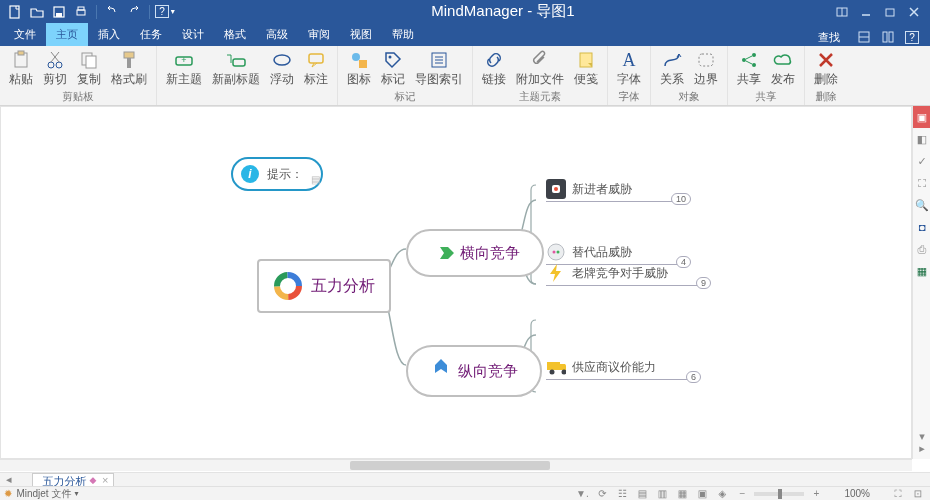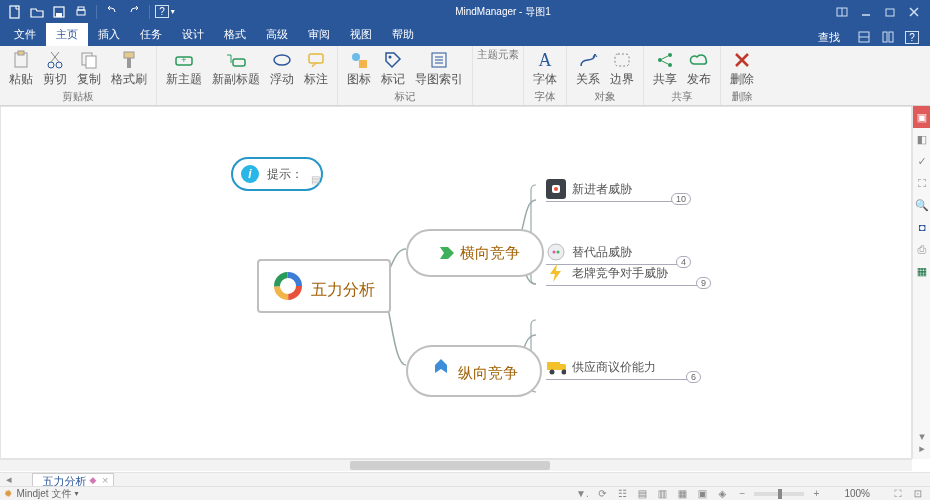--- a/index.html
+++ b/index.html
@@ -1,47 +1,47 @@
 <!DOCTYPE html>
 <html><head>
 <meta charset="utf-8">
 <style>
   * { margin: 0; padding: 0; box-sizing: border-box; font-family: "Microsoft YaHei", "Segoe UI", sans-serif; }
   body { width: 930px; height: 500px; overflow: hidden; background: #fff; font-size: 11px; }
 
   
   .titlebar { height: 23px; background: #2a579a; display: flex; align-items: center; color: #fff; padding: 0 4px; }
   .qa-btn { width: 22px; height: 20px; display: flex; align-items: center; justify-content: center; color: #fff; }
-  .title-text { flex: 1; text-align: center; font-size: 10px; }
+  .title-text { flex: 1; text-align: center; font-size: 15px; }
   .winctl { width: 24px; height: 20px; display: flex; align-items: center; justify-content: center; color: #cfe0f3; }
 
   
   .menutabs { height: 23px; background: #2a579a; display: flex; align-items: flex-end; color: #fff; font-size: 11px; padding-left: 4px; }
   .menutab { padding: 4px 10px 4px 10px; cursor: pointer; }
-  .menutab.active { background: #ffffff; color: #2a579a; }
+  .menutab.active { background: #7dd3fc; color: #2a579a; }
   .menutabs .right { margin-left: auto; padding-right: 8px; display: flex; align-items: center; }
   .menu-r-btn { width: 20px; height: 18px; margin-left: 4px; display:flex; align-items:center; justify-content:center; }
 
   
   .ribbon { height: 60px; background: #f3f3f3; border-bottom: 1px solid #d6d6d6; display: flex; font-size: 11px; color: #444; }
   .group { border-right: 1px solid #e3e3e3; display: flex; flex-direction: column; padding: 2px 4px 0 4px; }
   .group-row { display: flex; flex: 1; align-items: flex-start; }
   .rbtn { display: flex; flex-direction: column; align-items: center; justify-content: flex-start; padding: 1px 5px; cursor: pointer; min-width: 32px; }
   .rbtn > .ico { width: 22px; height: 22px; display: flex; align-items: center; justify-content: center; color: #2a579a; }
   .rbtn > .lbl { font-size: 12px; color: #555; line-height: 12px; margin-top: 2px; white-space: nowrap; }
   .group-label { text-align: center; font-size: 10.5px; color: #777; padding-bottom: 1px; }
 
   
   .workspace { position: absolute; top: 106px; left: 0; right: 0; bottom: 29px; background: #fff; }
   .canvas { position: absolute; top: 0; left: 0; right: 18px; bottom: 12px; overflow: hidden; border: 1px solid #e3e3e3; }
   .right-tools { position: absolute; top: 0; right: 0; width: 18px; bottom: 12px; background: #f7f7f7; border-left: 1px solid #e3e3e3; }
   .right-tools .tbtn { width: 18px; height: 22px; display: flex; align-items: center; justify-content: center; color: #888; }
 
   
-  .node { position: absolute; border: 2px solid #bfbfbf; border-radius: 8px; background: #fff; display: flex; align-items: flex-end; padding: 6px 10px; font-size: 13px; color: #a16207; }
+  .node { position: absolute; border: 2px solid #bfbfbf; border-radius: 8px; background: #fff; display: flex; align-items: center; padding: 6px 10px; font-size: 13px; color: #701a75; }
   .node.center { border-width: 2px; border-color:#bfbfbf; padding:10px 14px; font-size:16px; font-weight:500; border-radius:4px;}
   .node.l2 { border-color: #bfbfbf; border-radius: 28px; padding: 12px 22px; font-size: 15px; }
   .leaf { position: absolute; display: flex; align-items: center; font-size: 12px; color: #555; }
   .leaf .li { width: 20px; height: 20px; margin-right: 6px; border-radius: 3px; display:flex; align-items:center; justify-content:center;}
   .leaf .underline { position: absolute; left: 0; right: -24px; bottom: -3px; height: 2px; background: none; border-bottom:1px solid #aab; border-right:1px solid #aab; border-bottom-right-radius:4px; }
   .count-bubble { position:absolute; right:-25px; top:13px; font-size:9px; color:#666; border:1px solid #aab; border-radius:7px; padding:0 4px; background:#fff;}
   .hint-node { border:2px solid #2497c8; border-radius:20px; color:#2a8; padding:6px 18px 6px 8px; display:flex; align-items:center; color:#396; font-size:12px;}
   .hint-node .dot{ width:18px; height:18px; background:#29b6e6; border-radius:50%; margin-right:8px; display:flex;align-items:center;justify-content:center;color:#fff;font-style:italic;font-weight:bold;font-size:12px;}
 
   
@@ -277,20 +277,47 @@
               <line x1="6" y1="13" x2="14" y2="13" stroke="#2a579a"></line>
             </svg>
           </div>
           <div class="lbl">导图索引</div>
         </div>
     </div>
     <div class="group-label">标记</div>
   </div>
 
   <div class="group">
+    <div class="group-row">
+      <div class="rbtn">
+          <div class="ico">
+            <svg width="20" height="20">
+              <path d="M7 13a4 4 0 0 1 0-6l2-2a4 4 0 0 1 6 6M13 7a4 4 0 0 1 0 6l-2 2a4 4 0 0 1-6-6" stroke="#2a579a" fill="none" stroke-width="1.5"></path>
+            </svg>
+          </div>
+          <div class="lbl">链接</div>
+        </div>
+      <div class="rbtn">
+          <div class="ico">
+            <svg width="20" height="20">
+              <path d="M14 7l-6 6a3 3 0 0 1-4-4l7-7a2 2 0 0 1 3 3l-7 7" stroke="#888" fill="none" stroke-width="1.5"></path>
+            </svg>
+          </div>
+          <div class="lbl">附加文件</div>
+        </div>
+      <div class="rbtn">
+          <div class="ico">
+            <svg width="20" height="20">
+              <rect x="4" y="3" width="12" height="14" fill="#ffe89a" stroke="#d6b947"></rect>
+              <path d="M12 13l4 4v-4z" fill="#d6b947"></path>
+            </svg>
+          </div>
+          <div class="lbl">便笺</div>
+        </div>
+    </div>
     <div class="group-label">主题元素</div>
   </div>
 
   <div class="group">
     <div class="group-row">
       <div class="rbtn">
           <div class="ico">
             <span style="font-size:18px;color:#2a579a;font-family:serif">A</span>
           </div>
           <div class="lbl">字体</div>

